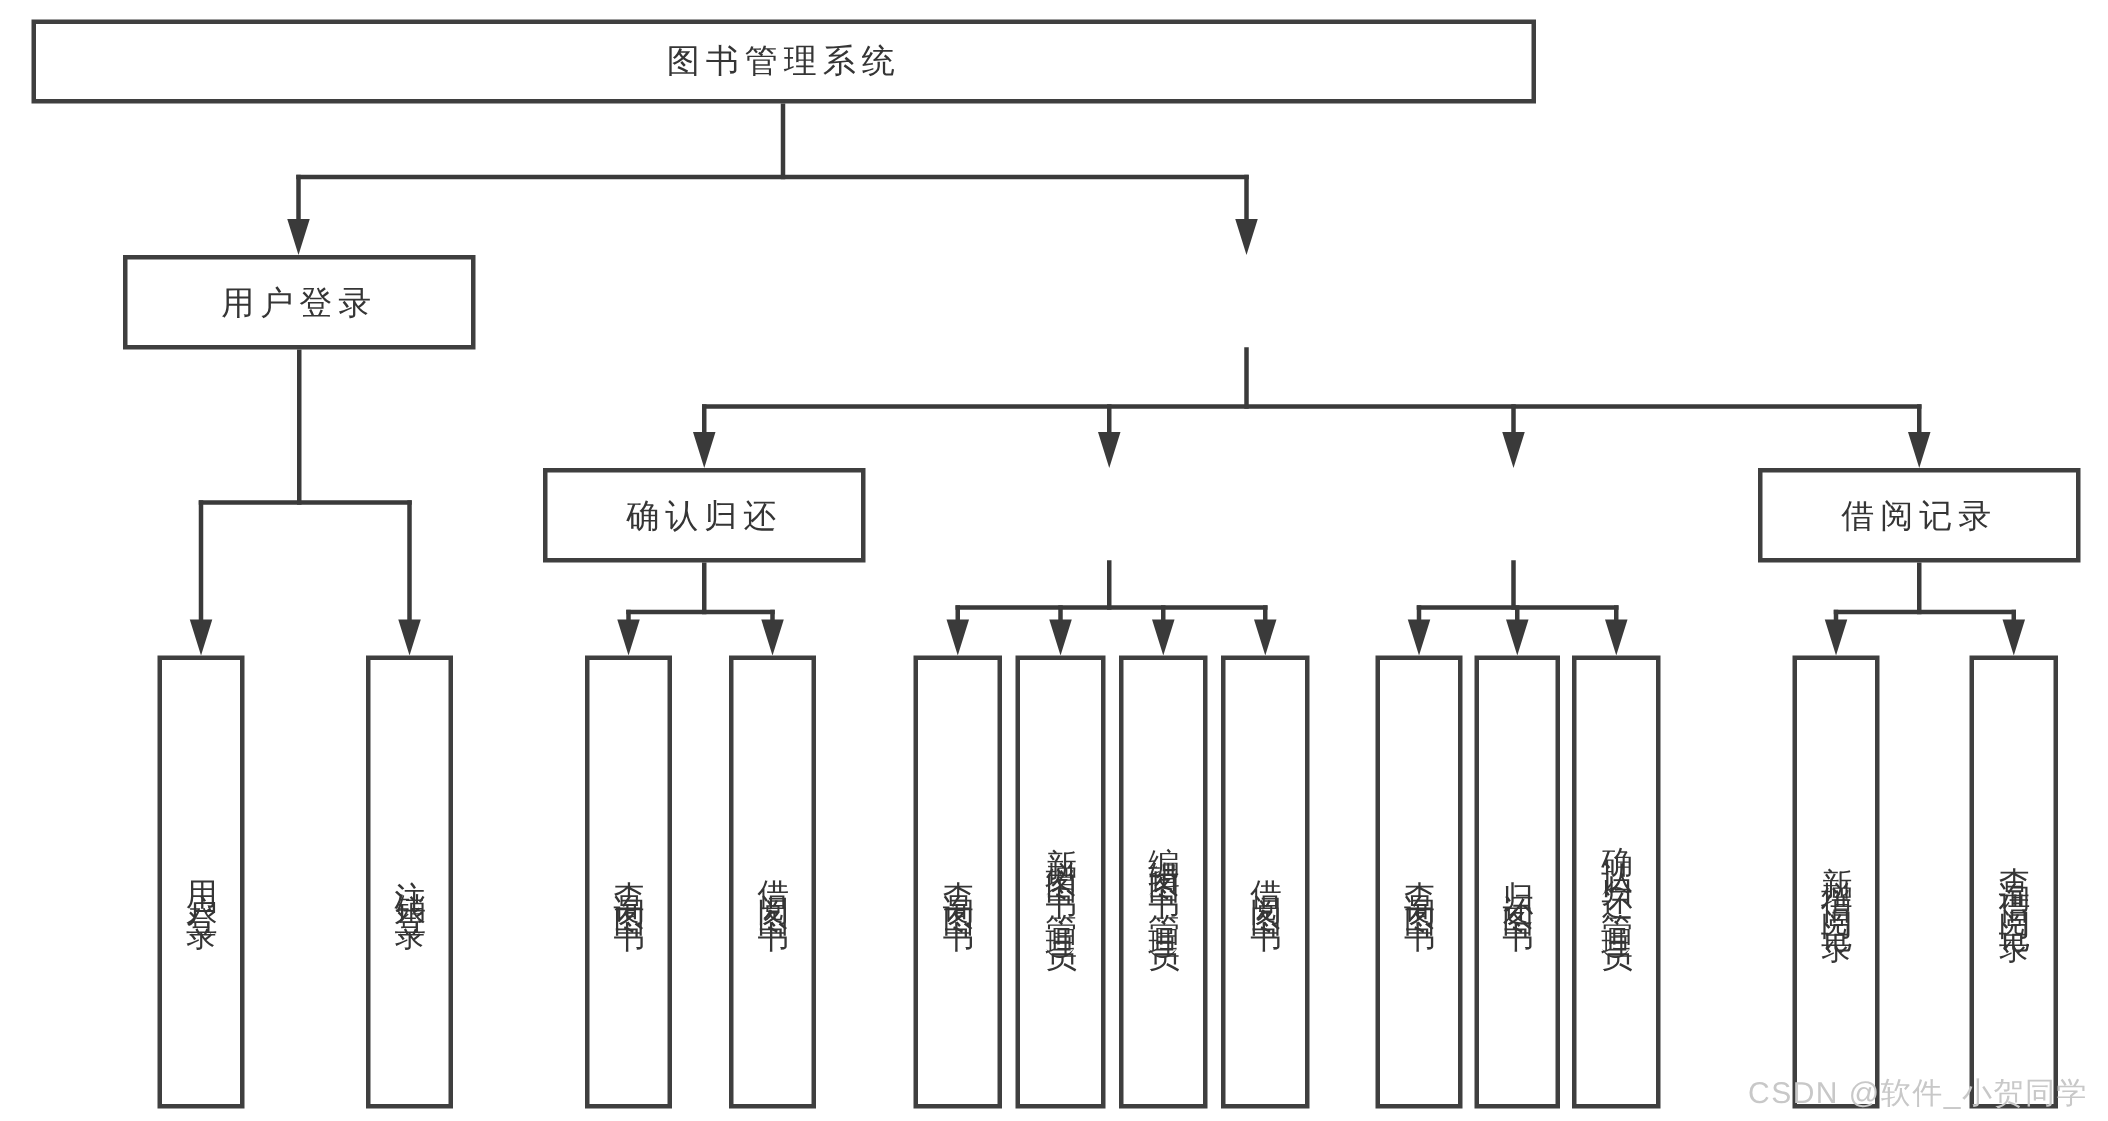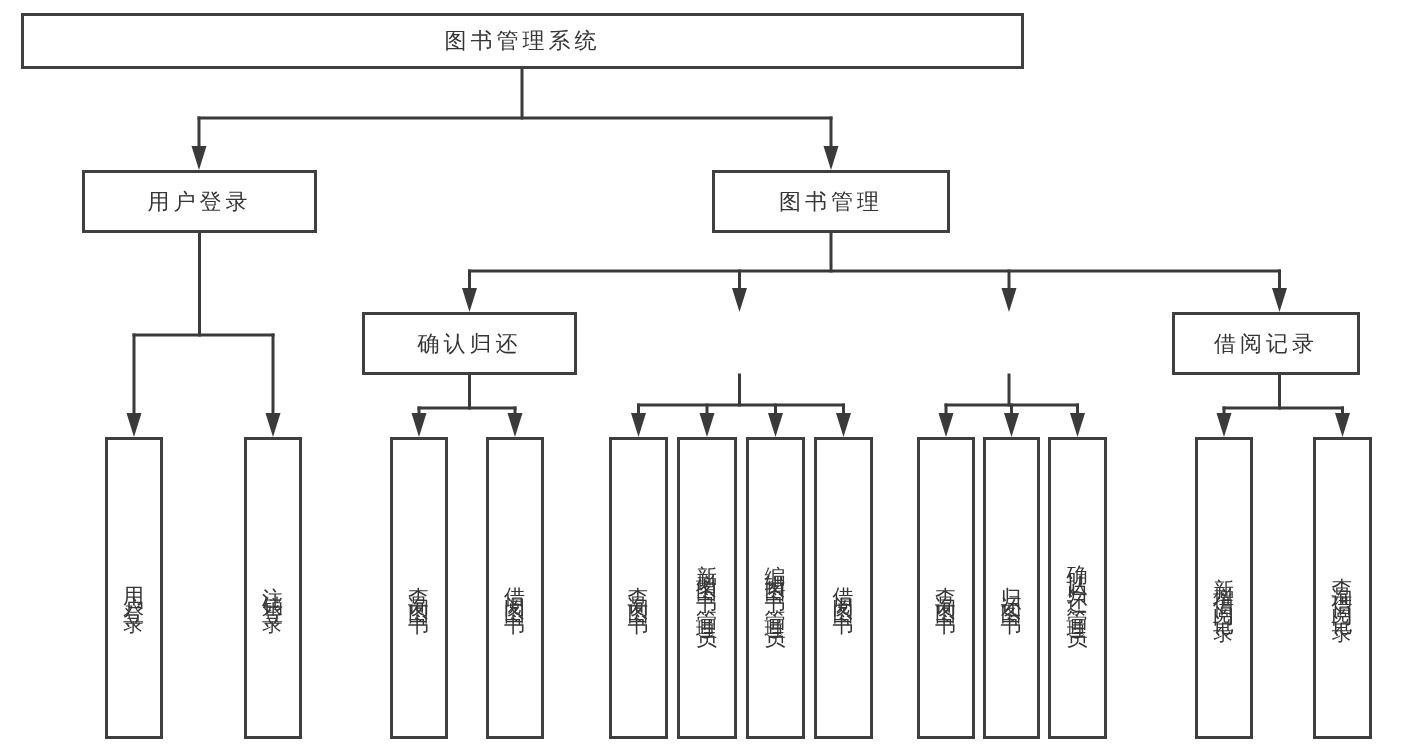--- a/index.html
+++ b/index.html
@@ -109,24 +109,23 @@
       <line x1="1224" y1="408" x2="1342.5" y2="408" stroke="#3a3a3a" stroke-width="3" stroke-linecap="square"></line>
       <line x1="1224" y1="408" x2="1224" y2="419" stroke="#3a3a3a" stroke-width="3" stroke-linecap="square"></line>
       <polygon points="1216.5,413 1231.5,413 1224,437" fill="#3a3a3a"></polygon>
       <line x1="1342.5" y1="408" x2="1342.5" y2="419" stroke="#3a3a3a" stroke-width="3" stroke-linecap="square"></line>
       <polygon points="1335,413 1350,413 1342.5,437" fill="#3a3a3a"></polygon>
     </svg>
 
   <div class="node h" style="left:21px;top:13px;width:1003px;height:56px">图书管理系统</div>
 
   <div class="node h" style="left:82px;top:170px;width:235px;height:63px">用户登录</div>
-  <div class="node h" style="left:712px;top:170px;width:238px;height:63px">图书管理</div>
 
   <div class="node h" style="left:362px;top:312px;width:215px;height:63px">确认归还</div>
-  <div class="node h" style="left:1172px;top:312px;width:188px;height:63px">借阅记录</div>
+  <div class="node h" style="left:1172px;top:312px;width:215px;height:63px">借阅记录</div>
 
   <div class="node v" style="left:105px;top:437px;width:58px;height:302px">
     <span class="vtext">用户登录</span>
     </div>
   <div class="node v" style="left:244px;top:437px;width:58px;height:302px">
     <span class="vtext">注销登录</span>
     </div>
 
   <div class="node v" style="left:390px;top:437px;width:58px;height:302px">
     <span class="vtext">查询图书</span>
@@ -158,13 +157,14 @@
     <span class="vtext">确认归还（管理员）</span>
     </div>
 
   <div class="node v" style="left:1195px;top:437px;width:58px;height:302px">
     <span class="vtext">新增借阅记录</span>
     </div>
   <div class="node v" style="left:1313px;top:437px;width:59px;height:302px">
     <span class="vtext">查询借阅记录</span>
     </div>
 
+  <div class="watermark">CSDN @软件_小贺同学</div>
 </div>
 
 </body></html>

